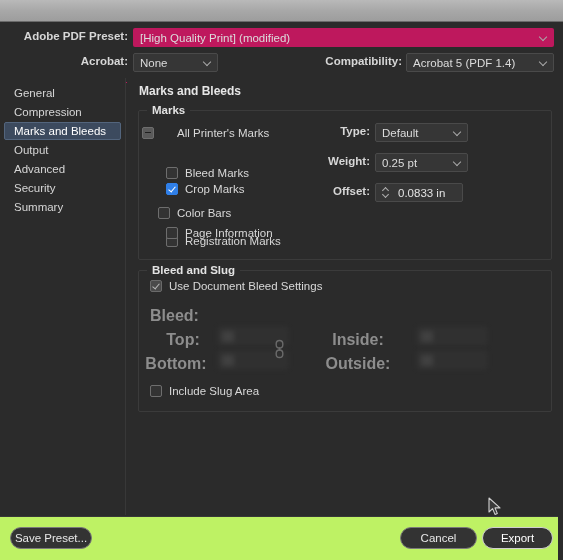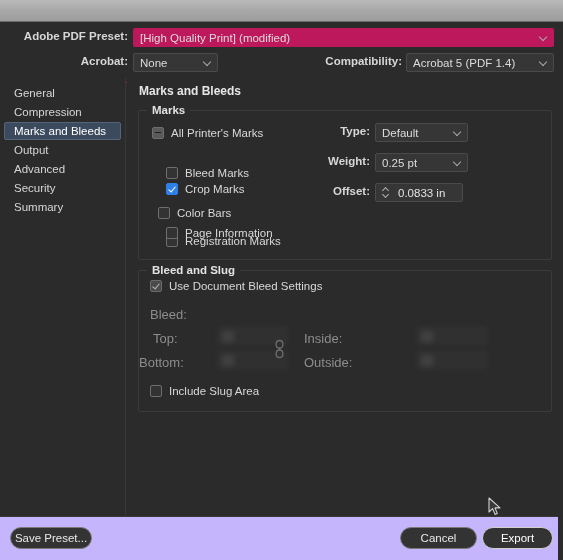--- a/index.html
+++ b/index.html
@@ -267,39 +267,40 @@
     opacity: .72;
   }
   .bleedfield .stub {
     position: absolute;
     left: 3px; top: 3px;
     width: 12px; height: 11px;
     background: #4a4a4a;
   }
   .dimlabel {
     position: absolute;
-    font-size: 13px;
+    font-size: 16px;
     color: #8d8d8d;
-    text-align: left;
-    white-space: nowrap;
+    text-align: center;
+    white-space: nowrap;
+    font-weight: bold;
   }
   .chain {
     position: absolute;
     width: 11px; height: 20px;
     opacity: .55;
     filter: blur(.5px);
   }
 
   
   .footer {
     position: absolute;
     left: 0; top: 516px;
     width: 558px;
     height: 44px;
-    background: #c4b5fd;
+    background: #bef264;
     border-top: 1px solid #383838;
     box-sizing: border-box;
   }
   .btn {
     position: absolute;
     height: 22px;
     border-radius: 11px;
     border: 1px solid #7a7a7a;
     background: #333333;
     color: #e8e8e8;
@@ -369,21 +370,21 @@
     <div class="side-item">Summary</div>
   </div>
 
   <div class="pane">
 
     <div class="pane-title">Marks and Bleeds</div>
 
     <div class="group" style="left:11px; top:32px; width:414px; height:150px;">
       <span class="group-title">Marks</span>
 
-      <div class="cb-row" style="left:13px; top:16px;">
+      <div class="cb-row" style="left:3px; top:16px;gap:16px;">
         <span class="cb mixed"></span>
         <span class="cb-label">All Printer's Marks</span>
       </div>
 
       <div class="cb-row" style="left:27px; top:36px;margin-top:36px;">
         <span class="cb checked"></span>
         <span class="cb-label">Crop Marks</span>
       </div>
 
       <div class="cb-row" style="left:27px; top:56px;">

